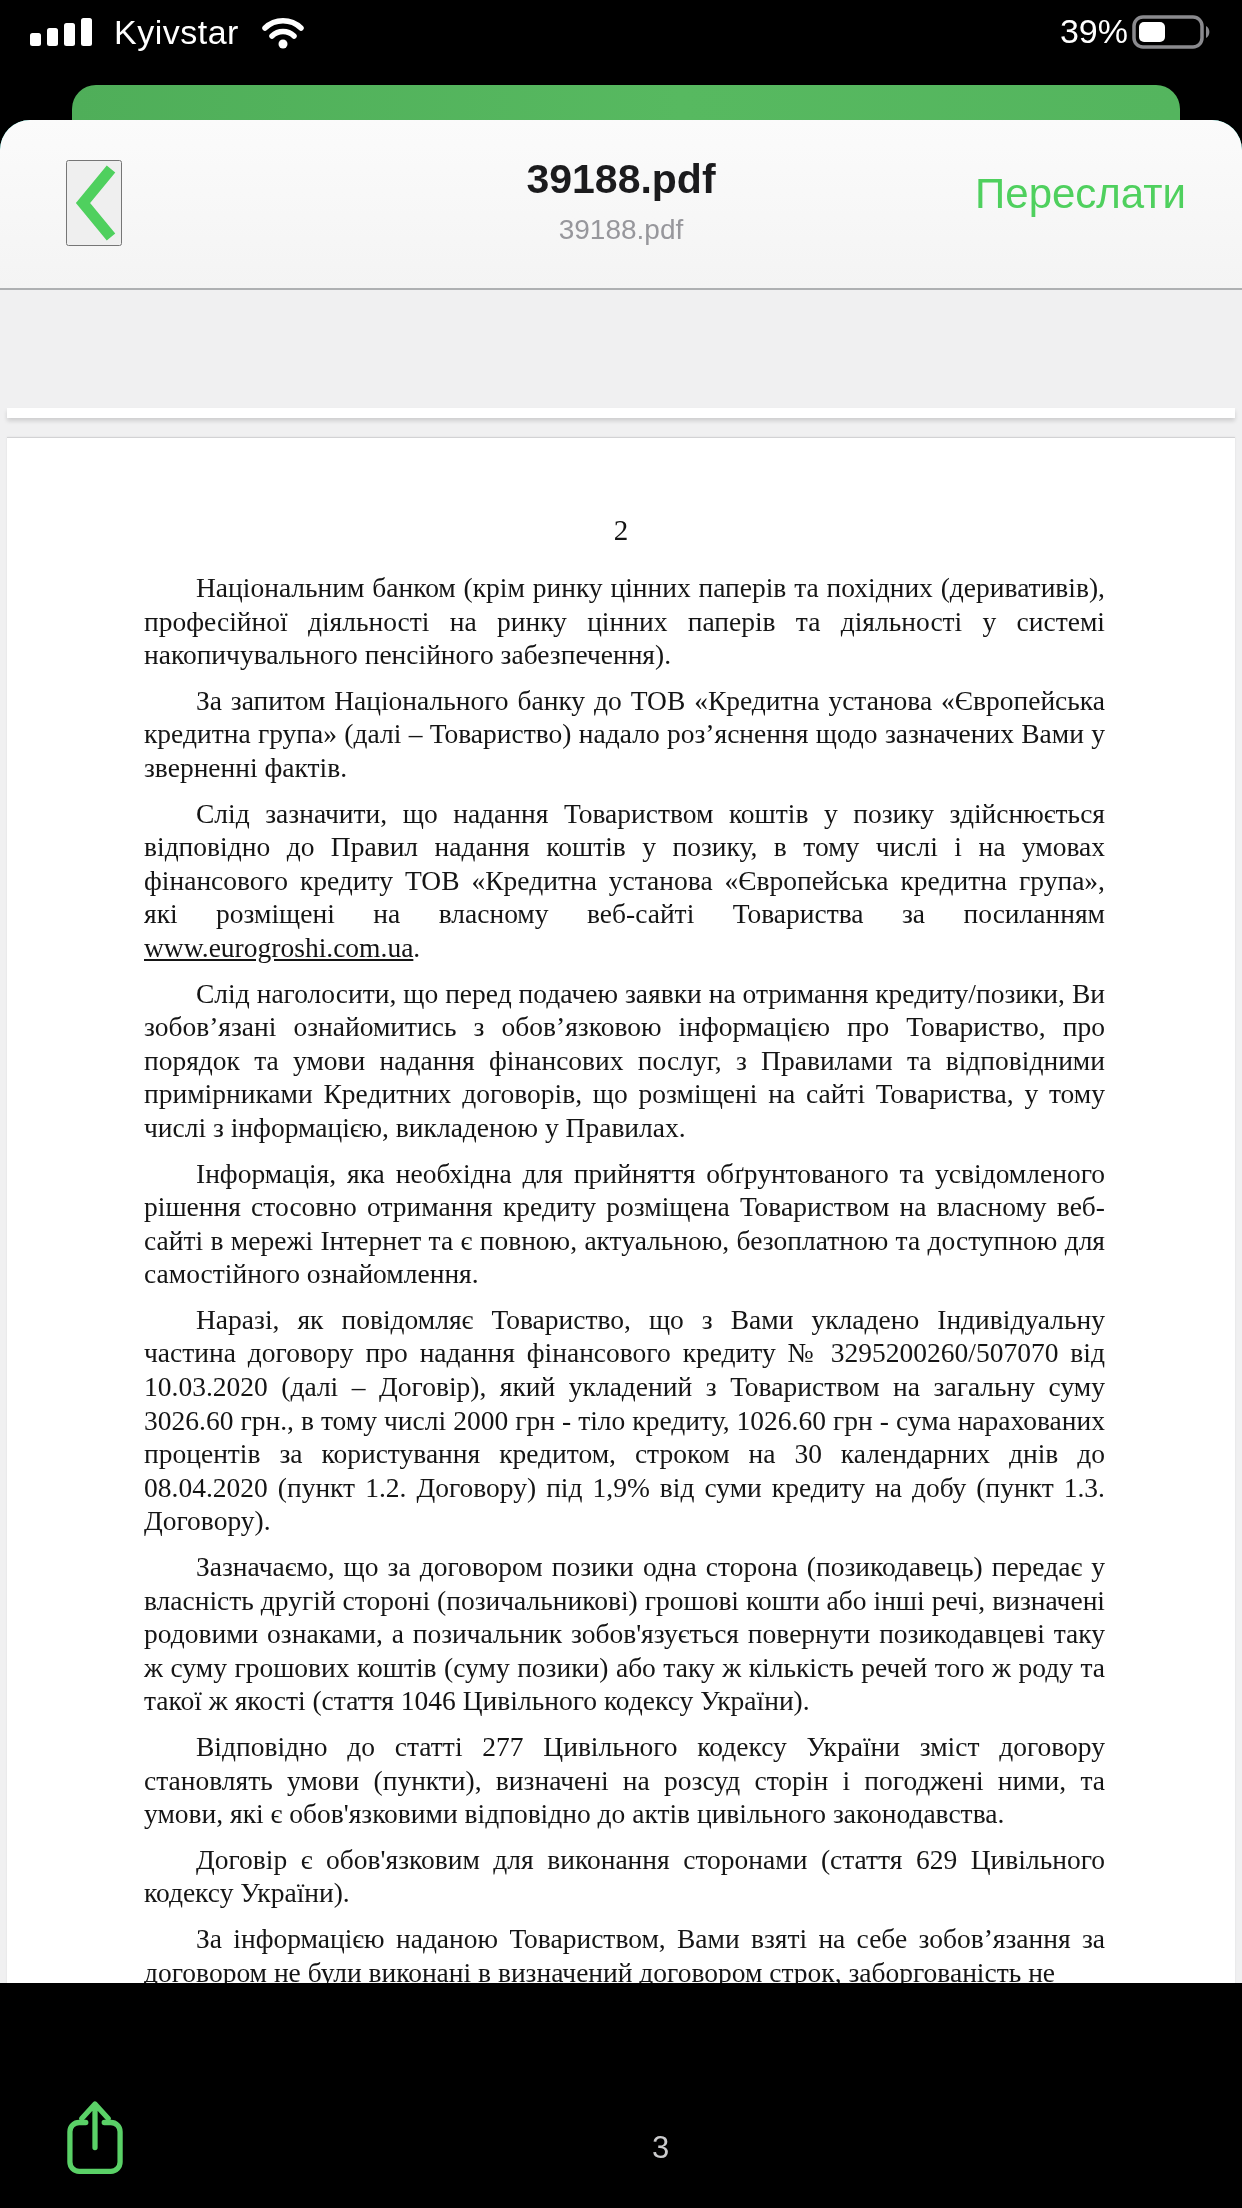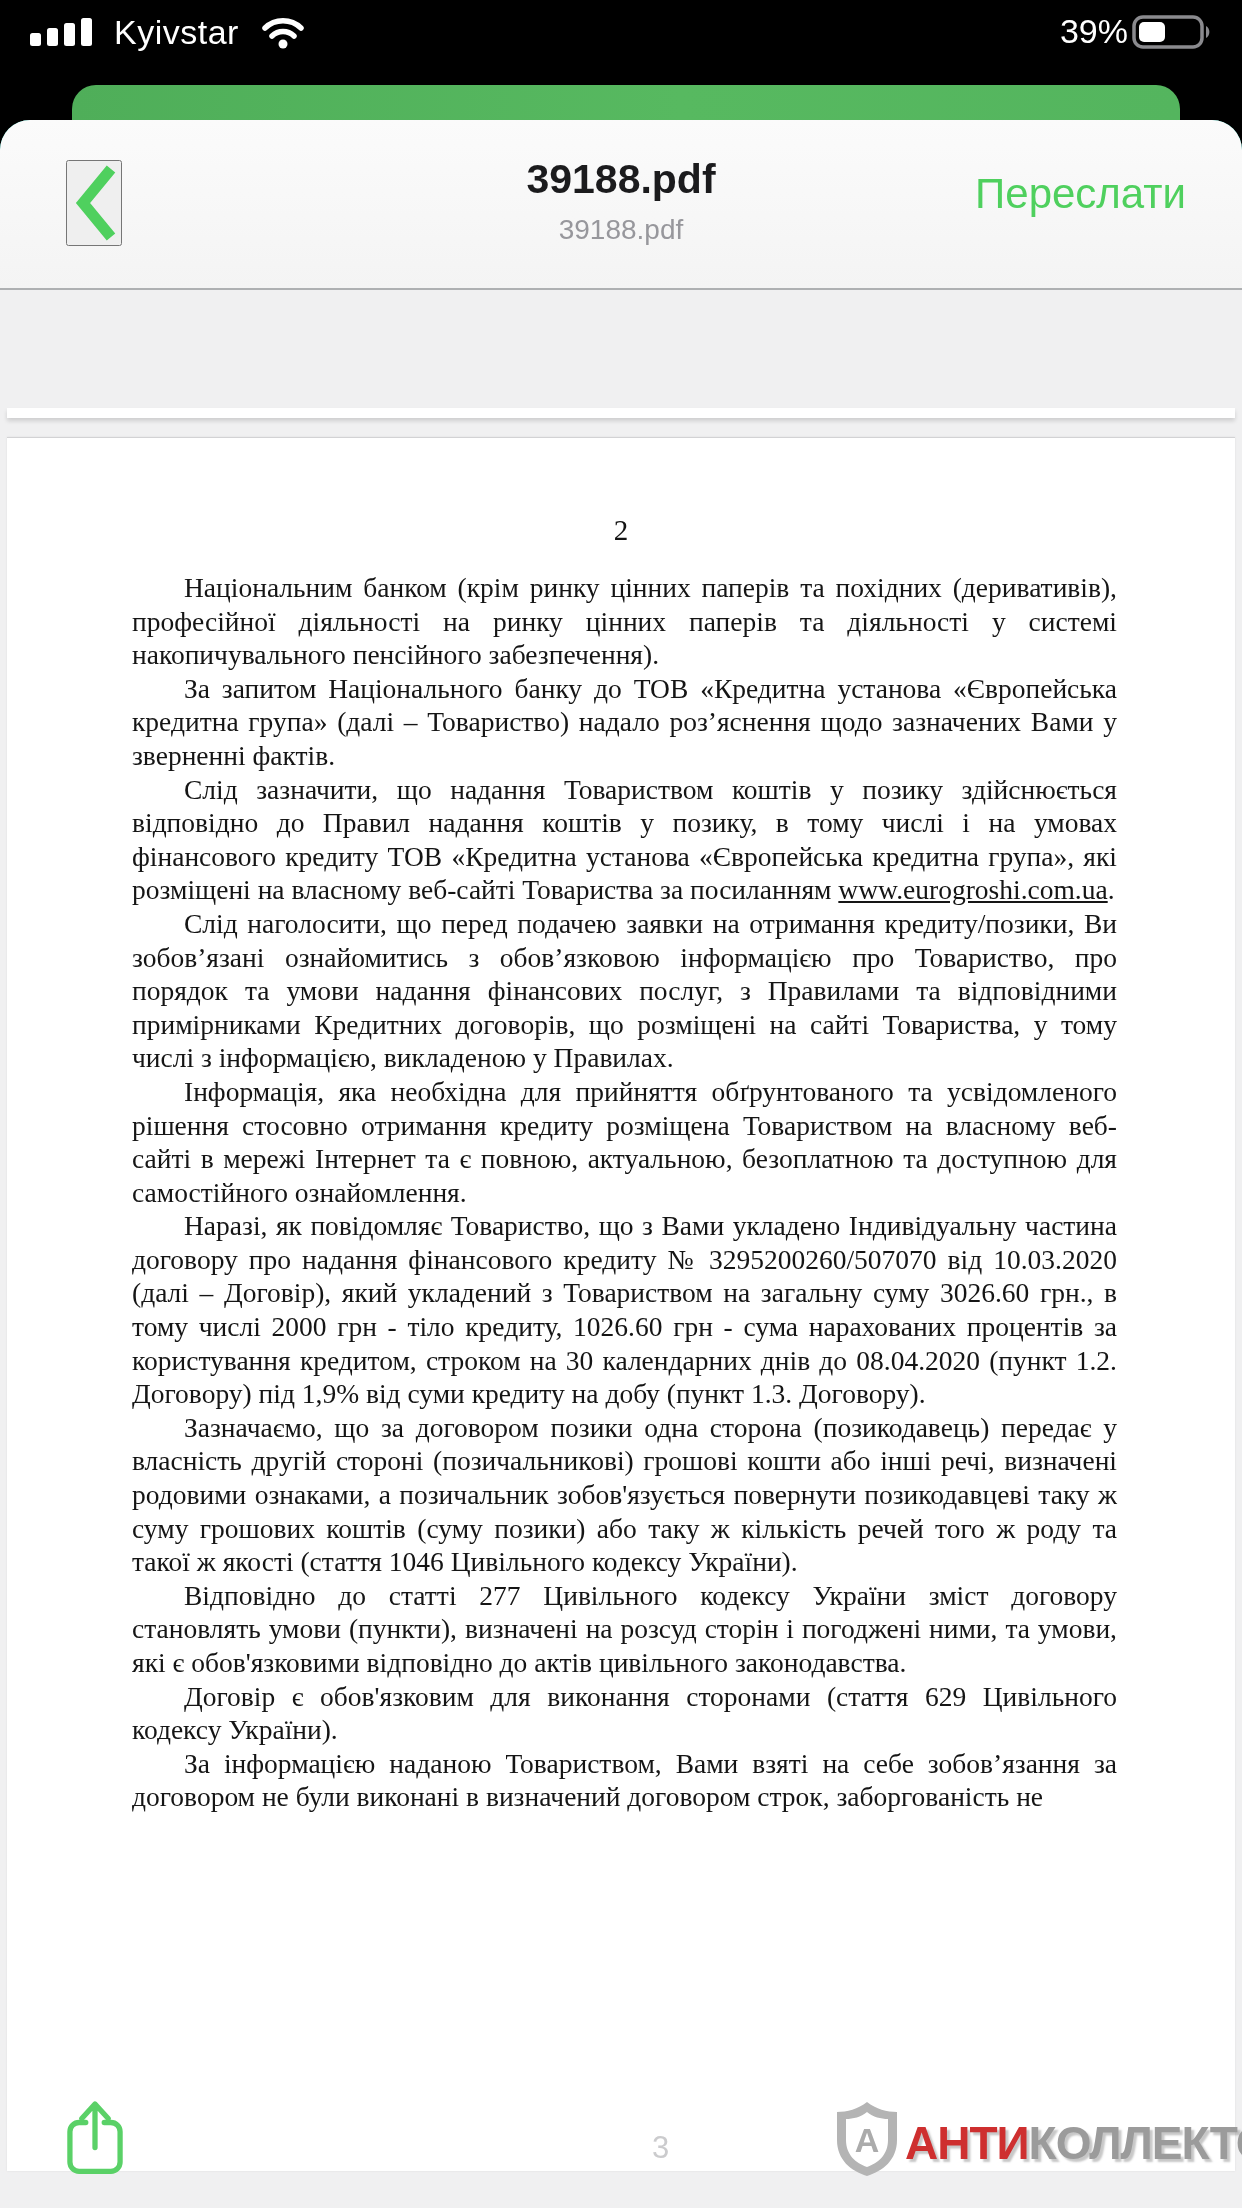--- a/index.html
+++ b/index.html
@@ -16,21 +16,21 @@
   .sb-right{position:absolute;right:26px;top:12px;display:flex;align-items:flex-start;gap:4px;}
   .sb-batt-pct{font-size:34px;font-weight:400;}
   
   .bg-app-sheet{
     position:absolute;left:72px;top:85px;width:1108px;height:45px;
     border-radius:24px 24px 0 0;
     background:linear-gradient(90deg,#4fae59,#57b960 55%,#54b55e);
   }
   
   .doc-sheet{
-    position:absolute;left:0;top:120px;width:1242px;height:2088px;
+    position:absolute;left:0;top:120px;width:1242px;height:1863px;
     border-radius:30px 30px 0 0;background:#14b8a6;overflow:hidden;
   }
   .doc-header{
     position:absolute;left:0;top:0;width:1242px;height:168px;
     background:linear-gradient(#fbfbfb,#f4f4f4);
     border-bottom:2px solid #aeb0b2;
   }
   .back-button{position:absolute;left:66px;top:40px;width:56px;height:86px;display:flex;align-items:center;}
   .doc-title{position:absolute;left:0;right:0;top:36px;text-align:center;font-size:41px;font-weight:600;color:#1b1b1d;}
   .doc-subtitle{position:absolute;left:0;right:0;top:94px;text-align:center;font-size:28px;color:#97979c;}
@@ -44,21 +44,21 @@
   .pdf-page{
     position:absolute;left:7px;top:147px;width:1228px;height:1733px;background:#fff;
     border-top:1px solid #d2d2d4;box-shadow:0 0 2px rgba(0,0,0,.08);
   }
   .page-num{margin-top:76px;text-align:center;font-family:"Liberation Serif",serif;font-size:29px;color:#141414;}
   .doc-body{
     margin:24px 116px 0 125px;width:985px;
     font-family:"Liberation Serif",serif;font-size:27.5px;line-height:33.6px;
     color:#151515;text-align:justify;
   }
-  .doc-body p{margin:0;text-indent:52px;}
+  .doc-body p{margin:12px;text-indent:52px;}
   .doc-link{text-decoration:underline;color:#151515;}
   
   .wm-shield{position:absolute;left:828px;top:1662px;width:64px;height:78px;}
   .wm-brand{
     position:absolute;left:898px;top:1678px;white-space:nowrap;
     font-size:46px;font-weight:bold;letter-spacing:-1px;
     text-shadow:3px 3px 2px rgba(130,130,130,.45);
   }
   .wm-brand .red{color:#ce2f2f;}
   .wm-brand .gray{color:#9b9b9b;}

